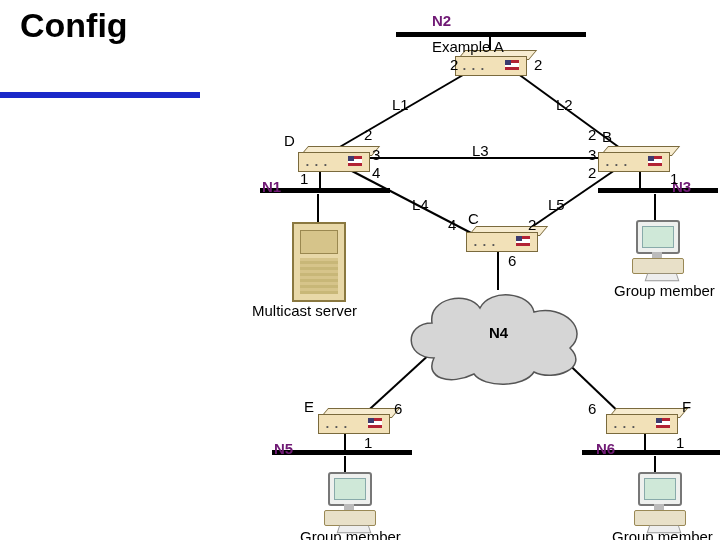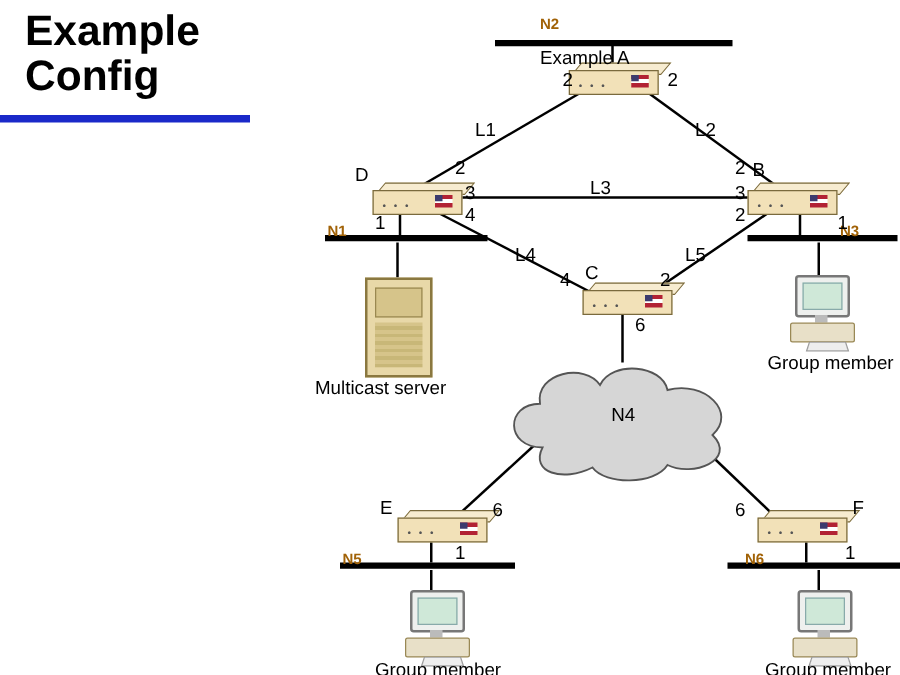--- a/index.html
+++ b/index.html
@@ -1,46 +1,45 @@
 <!DOCTYPE html>
 <html><head>
 <meta charset="utf-8">
 <style>
   html,body{margin:0;padding:0;width:720px;height:540px;background:#fff;font-family:Arial,Helvetica,sans-serif;overflow:hidden}
   .title{position:absolute;left:20px;top:8px;font-family:Arial,Helvetica,sans-serif;font-weight:900;font-size:34px;line-height:1.05;color:#000}
   .title-underline{position:absolute;left:0;top:92px;width:200px;height:6px;background:#1a29c9}
   .lbl{position:absolute;font-size:15px;color:#000;white-space:nowrap}
   .bus{position:absolute;height:5px;background:#000}
-  .netlbl{position:absolute;font-size:12px;font-weight:700;color:#a16207}
+  .netlbl{position:absolute;font-size:15px;font-weight:700;color:#701a75}
   .router{position:absolute;width:70px;height:24px}
   .router .body{position:absolute;left:0;top:6px;width:70px;height:18px;background:#f2e1b8;border:1px solid #7a6a3d}
   .router .top{position:absolute;left:6px;top:0;width:70px;height:8px;background:#f7ecd0;border:1px solid #7a6a3d;transform:skewX(-40deg)}
   .router .flag{position:absolute;right:6px;top:10px;width:14px;height:10px;background:linear-gradient(#b22234 0 33%,#fff 33% 66%,#b22234 66% 100%)}
   .router .flag::before{content:"";position:absolute;left:0;top:0;width:6px;height:5px;background:#3c3b6e}
   .router .dots{position:absolute;left:8px;top:14px;font-size:8px;letter-spacing:2px;color:#555}
   .pc{position:absolute;width:60px;height:60px}
   .pc .mon{position:absolute;left:8px;top:0;width:40px;height:30px;background:#eef0ee;border:2px solid #777;border-radius:3px}
   .pc .mon::after{content:"";position:absolute;left:4px;top:4px;right:4px;bottom:4px;background:#cfe8d8;border:1px solid #8aa}
   .pc .stand{position:absolute;left:24px;top:32px;width:10px;height:6px;background:#bbb}
   .pc .base{position:absolute;left:4px;top:38px;width:50px;height:14px;background:#e8e0c8;border:1px solid #998855;border-radius:2px}
   .pc .kb{position:absolute;left:18px;top:52px;width:30px;height:8px;background:#eee;border:1px solid #999;transform:perspective(40px) rotateX(40deg)}
   .server{position:absolute;width:56px;height:80px}
   .server .case{position:absolute;left:0;top:0;width:50px;height:76px;background:#e8d8a8;border:2px solid #8a7840}
   .server .case::before{content:"";position:absolute;left:6px;top:6px;right:6px;height:22px;background:#d6c48a;border:1px solid #9a8850}
   .server .case::after{content:"";position:absolute;left:6px;top:34px;right:6px;bottom:6px;background:repeating-linear-gradient(#d6c48a 0 3px,#c8b778 3px 6px)}
   .cloud{position:absolute;width:200px;height:110px}
   .cloud-svg{position:absolute;left:0;top:0}
-  .cloud-lbl{position:absolute;left:95px;top:46px;font-size:15px;font-weight:400}
+  .cloud-lbl{position:absolute;left:95px;top:46px;font-size:15px;font-weight:700}
   svg.net{position:absolute;left:0;top:0;pointer-events:none}
 </style>
 </head>
 <body>
 
 <div class="title">
-  <div>Example</div>
   <div>Config</div>
 </div>
 <div class="title-underline"></div>
 
 <svg class="net" width="720" height="540">
   <line x1="475" y1="68" x2="338" y2="148" stroke="#000" stroke-width="2"></line>
   <line x1="510" y1="68" x2="620" y2="148" stroke="#000" stroke-width="2"></line>
   <line x1="360" y1="158" x2="600" y2="158" stroke="#000" stroke-width="2"></line>
   <line x1="350" y1="170" x2="475" y2="235" stroke="#000" stroke-width="2"></line>
   <line x1="615" y1="170" x2="520" y2="235" stroke="#000" stroke-width="2"></line>
@@ -111,21 +110,21 @@
 <div class="lbl" style="left:304px;top:398px">E</div>
 
 <div class="router" style="left:606px;top:408px">
   <div class="top"></div>
     <div class="body"></div>
     <div class="dots">• • •</div>
     <div class="flag"></div>
 </div>
 <div class="lbl" style="left:682px;top:398px">F</div>
 
-<div class="lbl" style="left:380px;top:96px">L1</div>
+<div class="lbl" style="left:392px;top:96px">L1</div>
 <div class="lbl" style="left:556px;top:96px">L2</div>
 <div class="lbl" style="left:472px;top:142px">L3</div>
 <div class="lbl" style="left:412px;top:196px">L4</div>
 <div class="lbl" style="left:548px;top:196px">L5</div>
 
 <div class="lbl" style="left:450px;top:56px">2</div>
 <div class="lbl" style="left:534px;top:56px">2</div>
 <div class="lbl" style="left:364px;top:126px">2</div>
 <div class="lbl" style="left:372px;top:146px">3</div>
 <div class="lbl" style="left:372px;top:164px">4</div>

